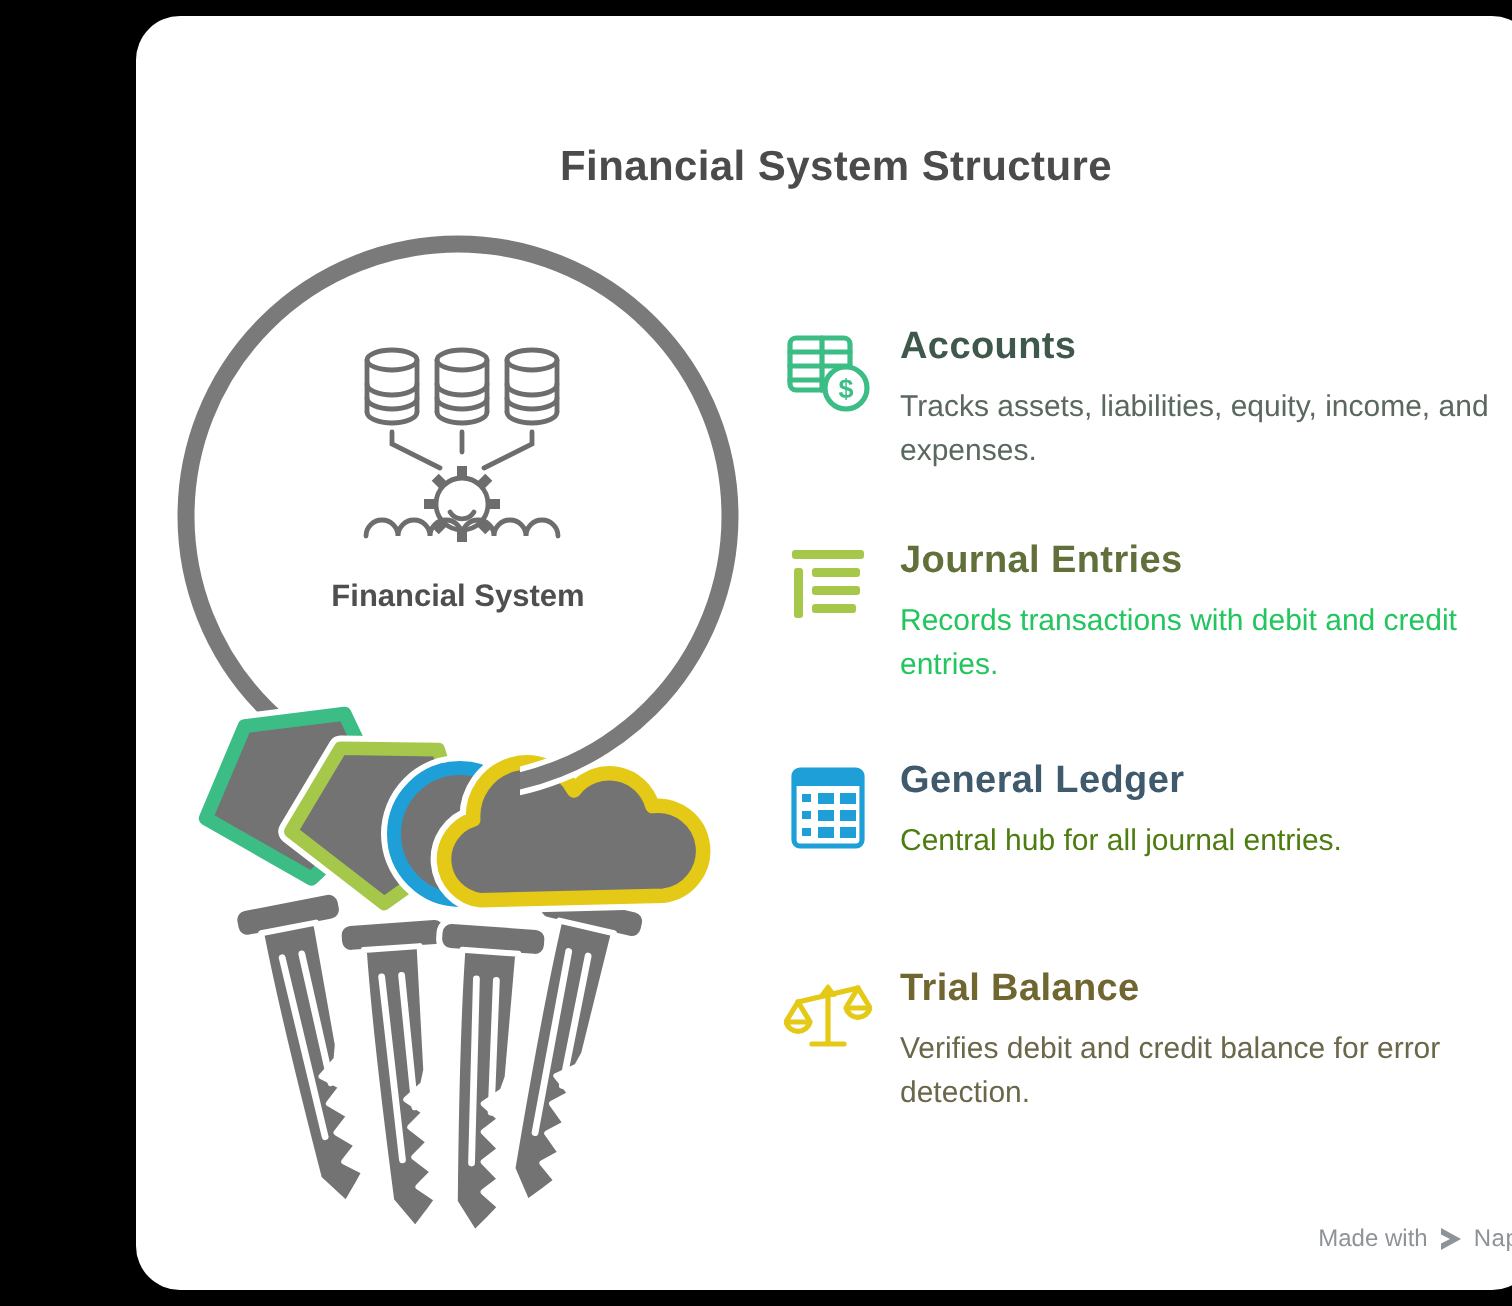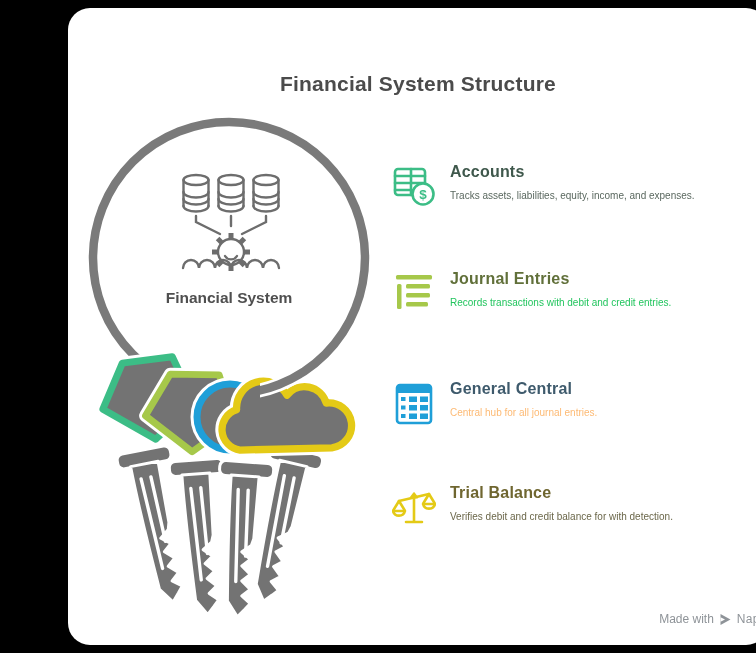--- a/index.html
+++ b/index.html
@@ -6,22 +6,22 @@
   #page{position:relative;width:756px;height:653px;overflow:hidden;
         font-family:"Liberation Sans",sans-serif;background:#000;margin-left:40px;}
   #card{position:absolute;left:28px;top:8px;width:700px;height:637px;
         background:#ffffff;border-radius:22px;}
   #illustration{position:absolute;left:0;top:0;width:756px;height:653px;}
   #title{position:absolute;left:28px;top:72px;width:700px;text-align:center;
          font-size:21px;font-weight:bold;letter-spacing:.2px;}
   .section{position:absolute;left:352px;display:flex;align-items:flex-start;}
   .icon-box{width:46px;flex:0 0 46px;margin-top:2px;}
   .txt{width:305px;margin-left:12px;}
-  .heading{font-size:16px;font-weight:bold;letter-spacing:.2px;line-height:1.15;}
-  .desc{margin-top:8px;font-size:10px;line-height:1.45;}
+  .heading{font-size:19px;font-weight:bold;letter-spacing:.2px;line-height:1.15;}
+  .desc{margin-top:8px;font-size:15px;line-height:1.45;}
   #badge{position:absolute;right:20px;top:612px;display:flex;align-items:center;gap:5px;
          font-size:12px;color:#8e9398;cursor:pointer;}
   #badge .brand{font-weight:normal;letter-spacing:.3px;}
   svg text{font-family:"Liberation Sans",sans-serif;}
 </style>
 </head>
 <body>
 
 <div id="page">
   <div id="card"></div>
@@ -173,42 +173,42 @@
           <rect x="9" y="23.5" width="4.5" height="4"></rect>
           <rect x="17" y="23" width="8" height="5.5"></rect>
           <rect x="28" y="23" width="8" height="5.5"></rect>
           <rect x="9" y="32" width="4.5" height="4"></rect>
           <rect x="17" y="31.5" width="8" height="5.5"></rect>
           <rect x="28" y="31.5" width="8" height="5.5"></rect>
         </g>
       </svg>
     </div>
     <div class="txt">
-      <div class="heading" style="color: rgb(62, 90, 108);">General Central</div>
-      <div class="desc" style="color: #fdba74;">Central hub for all journal entries.</div>
+      <div class="heading" style="color: rgb(62, 90, 108);">General Ledger</div>
+      <div class="desc" style="color: #4d7c0f;">Central hub for all journal entries.</div>
     </div>
   </div>
 
   <div class="section" style="top:484px;">
     <div class="icon-box">
       <svg width="44" height="44" viewBox="0 0 44 44">
         <g fill="none" stroke-width="2.6" stroke-linecap="round" stroke-linejoin="round" stroke="#e4ca16">
           <path d="M7,15 L37,8"></path>
           <path d="M22,12 V36 M14,36 H30"></path>
           <path d="M22,7 l3.4,4.6 h-6.8 z" stroke-width="1.6" fill="#e4ca16"></path>
           <path d="M7,15 l-5.5,9 M7,15 l5.5,9"></path>
           <path d="M1,25 a6.2,6.2 0 0 0 12,0 z"></path>
           <path d="M37,8 l-5.5,9 M37,8 l5.5,9"></path>
           <path d="M31,18 a6.2,6.2 0 0 0 12,0 z"></path>
         </g>
       </svg>
     </div>
     <div class="txt">
       <div class="heading" style="color: rgb(111, 102, 48);">Trial Balance</div>
-      <div class="desc" style="color: rgb(107, 103, 74);">Verifies debit and credit balance for with detection.</div>
+      <div class="desc" style="color: rgb(107, 103, 74);">Verifies debit and credit balance for error detection.</div>
     </div>
   </div>
 
   <div id="badge">
     <span>Made with</span>
     <svg width="13" height="13" viewBox="0 0 13 13">
       <path d="M1.5,1 L11.5,6.5 L1.5,12 Z" fill="#8e9398"></path>
       <path d="M1.5,4.3 L6,6.5 L1.5,8.7 Z" fill="#ffffff"></path>
     </svg>
     <span class="brand">Napkin</span>

